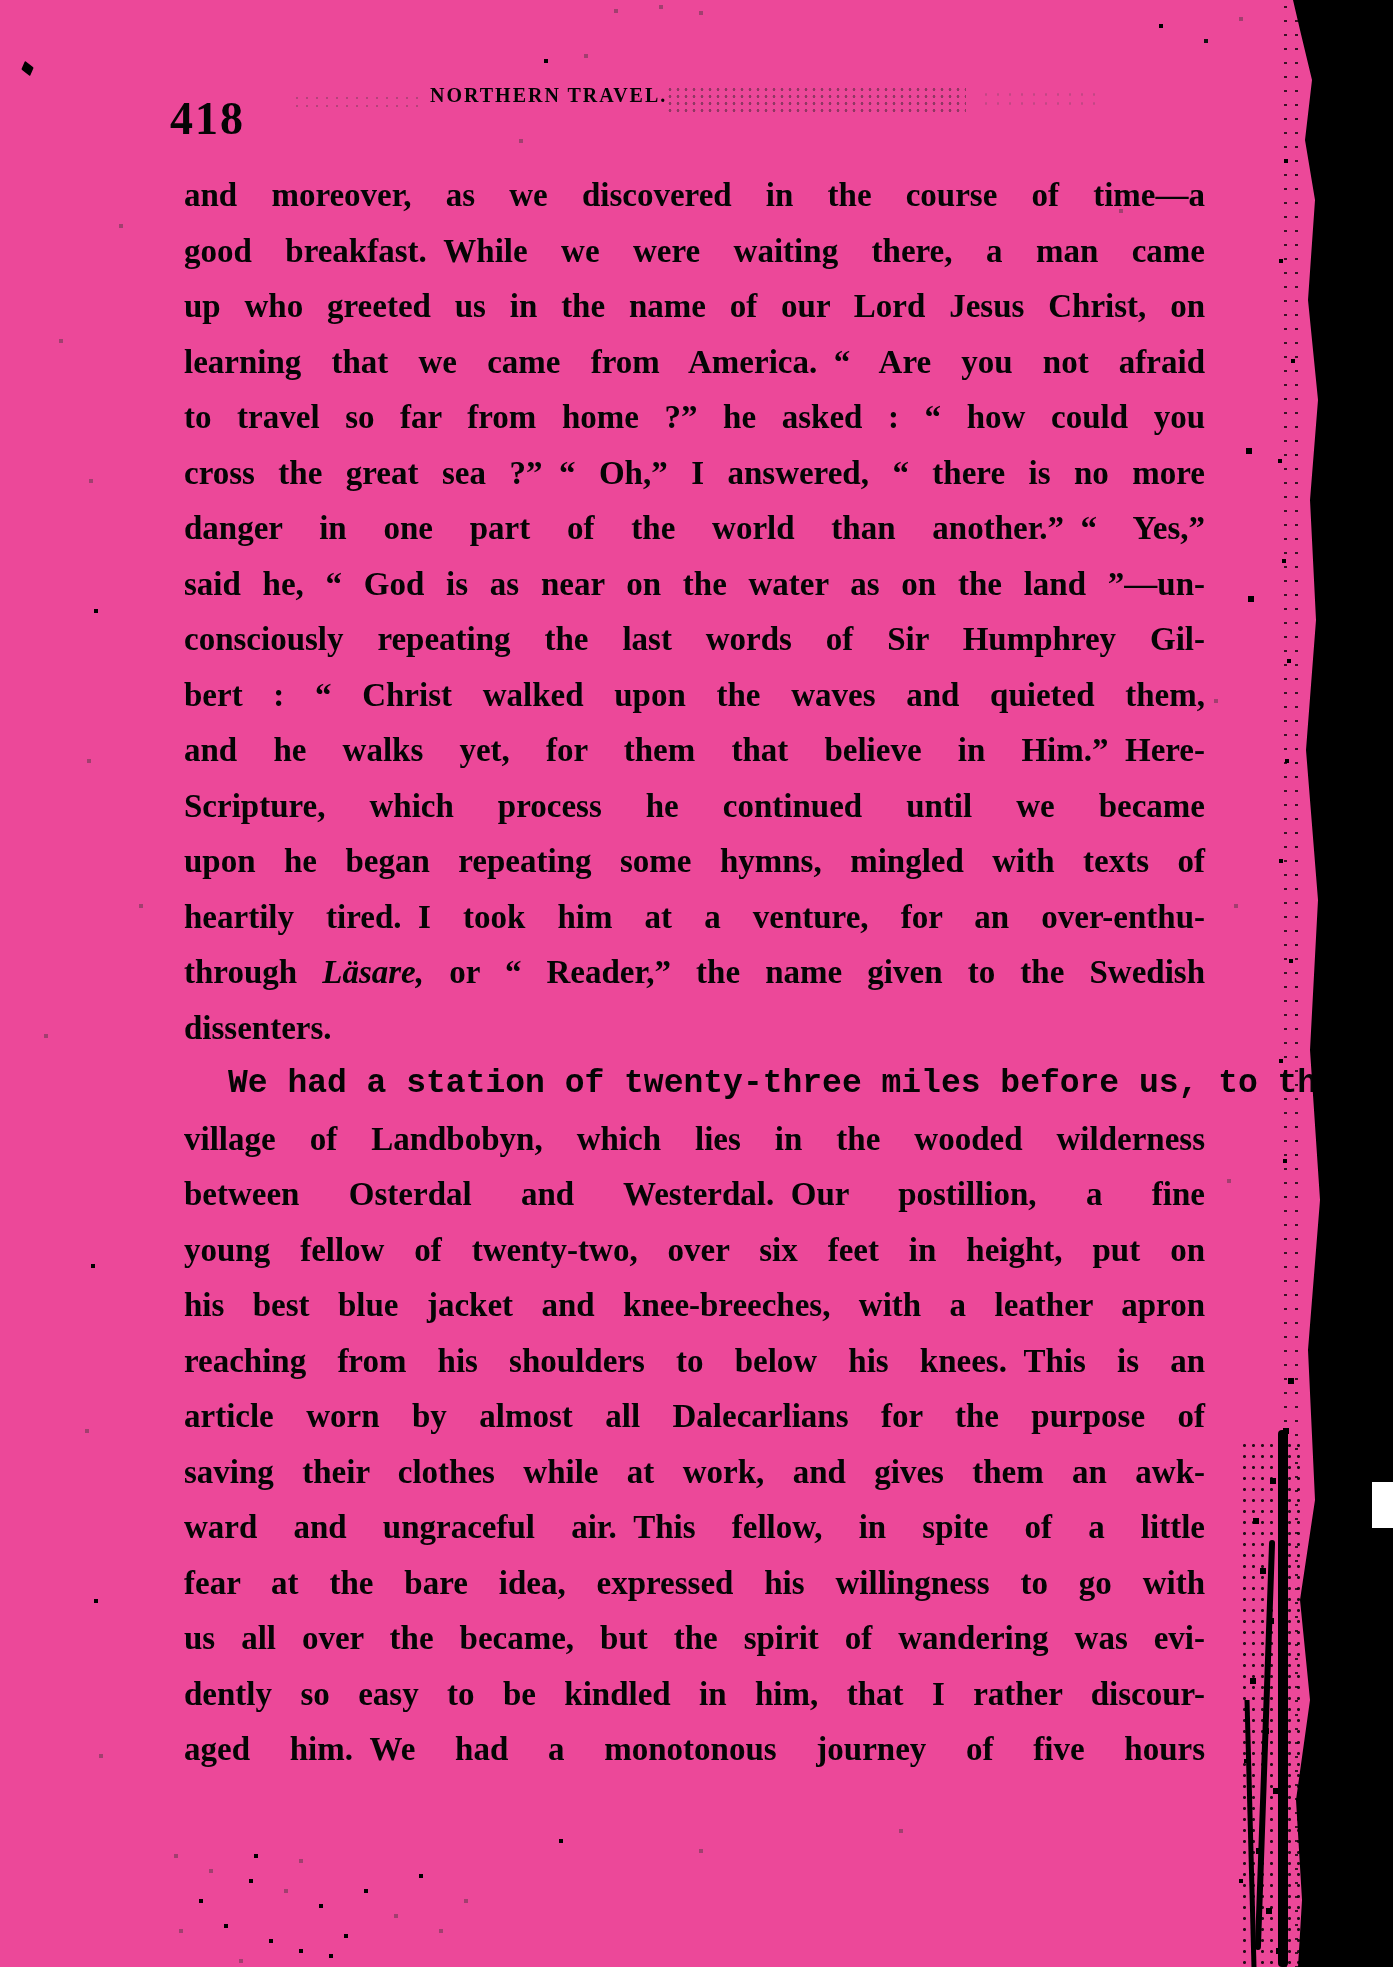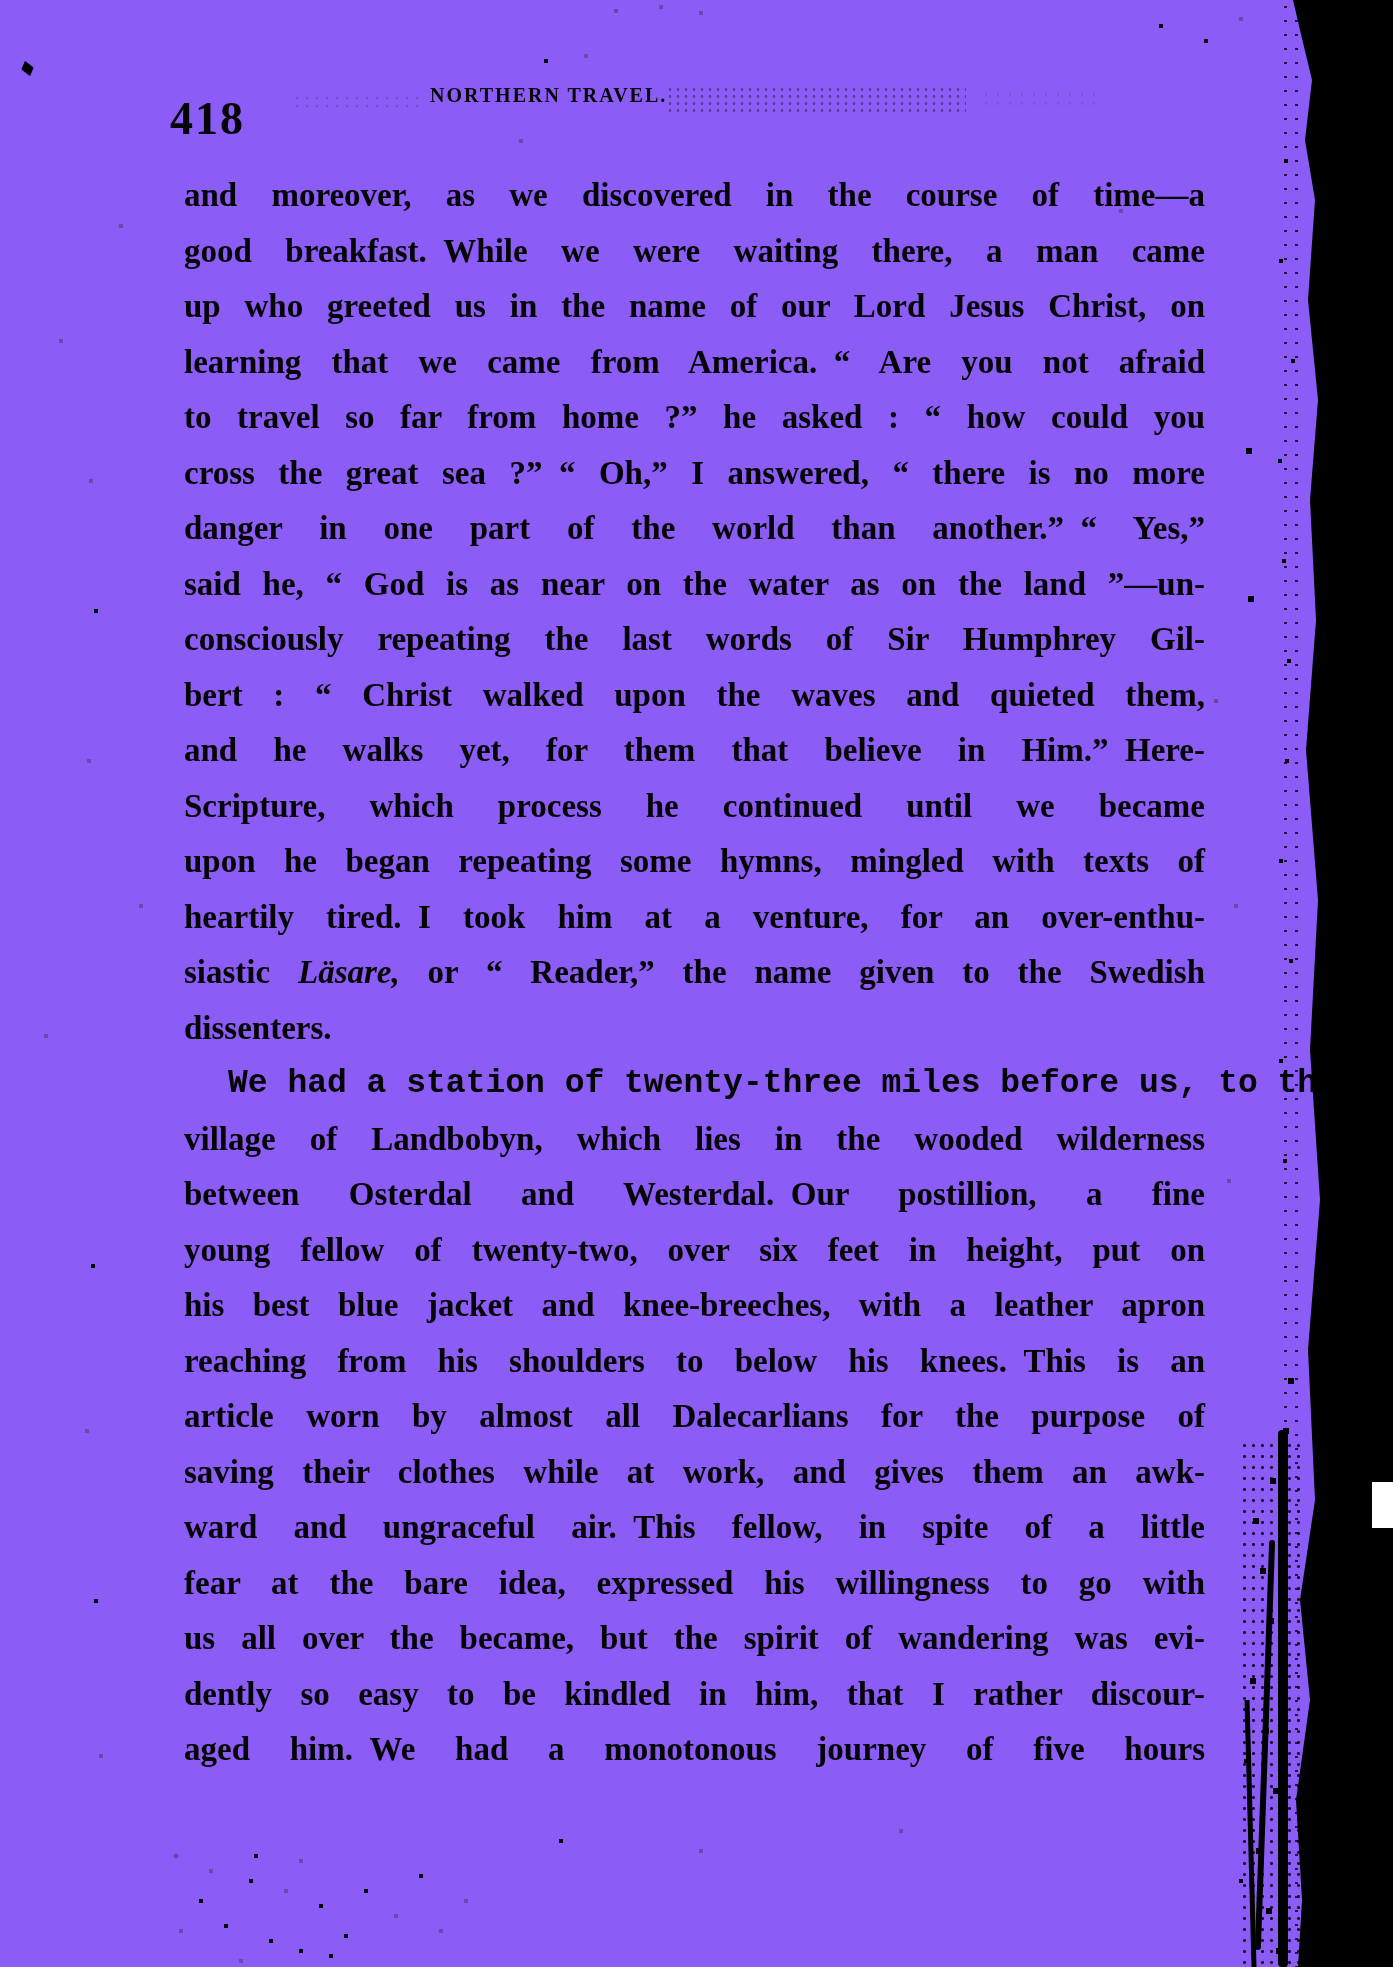--- a/index.html
+++ b/index.html
@@ -1,19 +1,19 @@
 <!DOCTYPE html>
 <html><head>
 <meta charset="utf-8">
 <style>
   html,body{margin:0;padding:0;background:#e8e8e8;}
   .page{
     position:relative;
     width:1393px;height:1967px;
-    background:#8b5cf6;
+    background:#ec4899;
     overflow:hidden;
     font-family:"Liberation Serif","DejaVu Serif",serif;
     color:#050505;
   }
   
   .pagenum{
     position:absolute;left:170px;top:92px;
     font-size:46px;font-weight:700;letter-spacing:2px;
   }
   .runhead{
@@ -132,21 +132,21 @@
     <div class="line">to travel so far from home ?” he asked : “ how could you</div>
     <div class="line">cross the great sea ?” “ Oh,” I answered, “ there is no more</div>
     <div class="line">danger in one part of the world than another.” “ Yes,”</div>
     <div class="line">said he, “ God is as near on the water as on the land ”—un-</div>
     <div class="line">consciously repeating the last words of Sir Humphrey Gil-</div>
     <div class="line">bert : “ Christ walked upon the waves and quieted them,</div>
     <div class="line">and he walks yet, for them that believe in Him.” Here-</div>
     <div class="line">Scripture, which process he continued until we became</div>
     <div class="line">upon he began repeating some hymns, mingled with texts of</div>
     <div class="line">heartily tired. I took him at a venture, for an over-enthu-</div>
-    <div class="line"><span>siastic </span><span class="italic">Läsare,</span><span> or “ Reader,” the name given to the Swedish</span></div>
+    <div class="line"><span>through </span><span class="italic">Läsare,</span><span> or “ Reader,” the name given to the Swedish</span></div>
     <div class="line no-justify">dissenters.</div>
     <div class="line indent">We had a station of twenty-three miles before us, to the</div>
     <div class="line">village of Landbobyn, which lies in the wooded wilderness</div>
     <div class="line">between Osterdal and Westerdal. Our postillion, a fine</div>
     <div class="line">young fellow of twenty-two, over six feet in height, put on</div>
     <div class="line">his best blue jacket and knee-breeches, with a leather apron</div>
     <div class="line">reaching from his shoulders to below his knees. This is an</div>
     <div class="line">article worn by almost all Dalecarlians for the purpose of</div>
     <div class="line">saving their clothes while at work, and gives them an awk-</div>
     <div class="line">ward and ungraceful air. This fellow, in spite of a little</div>

